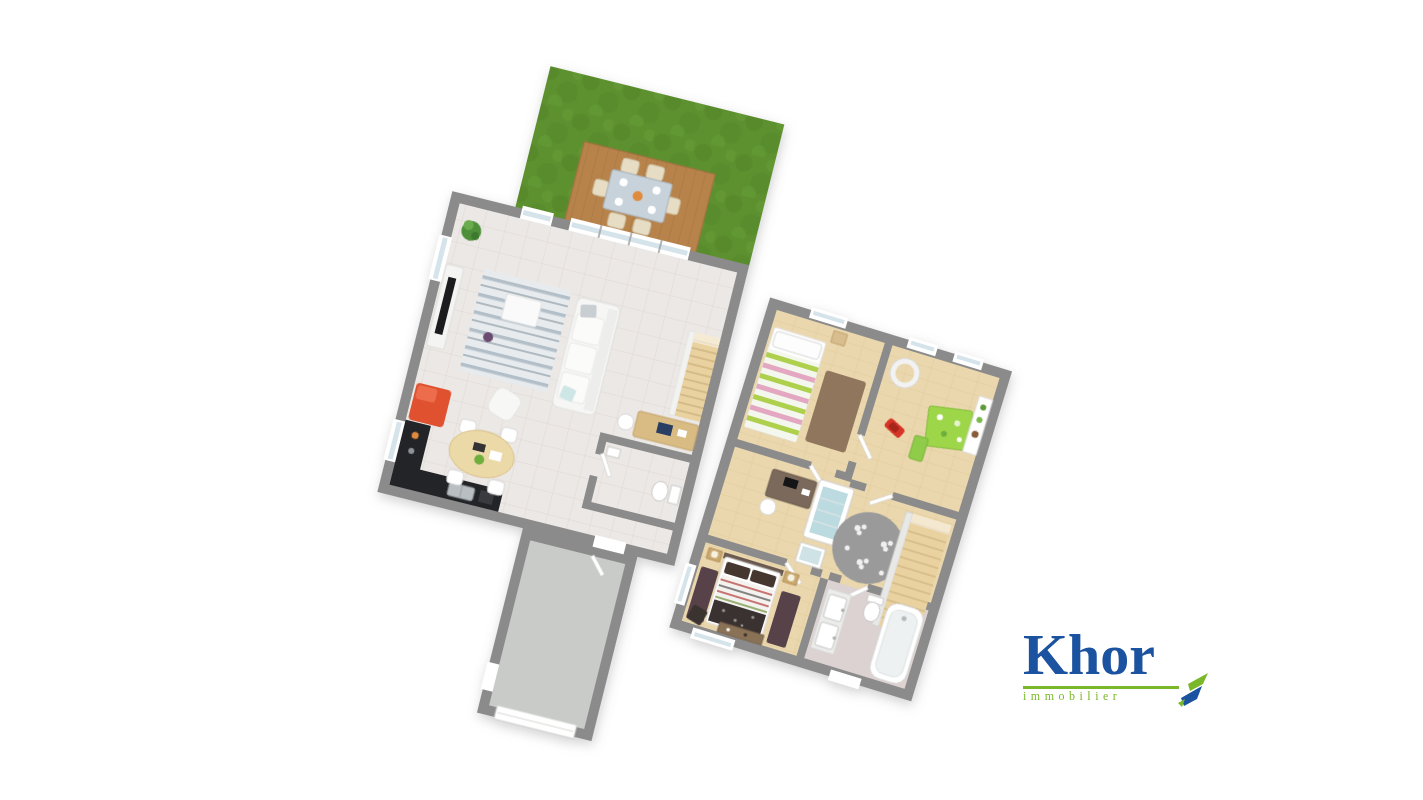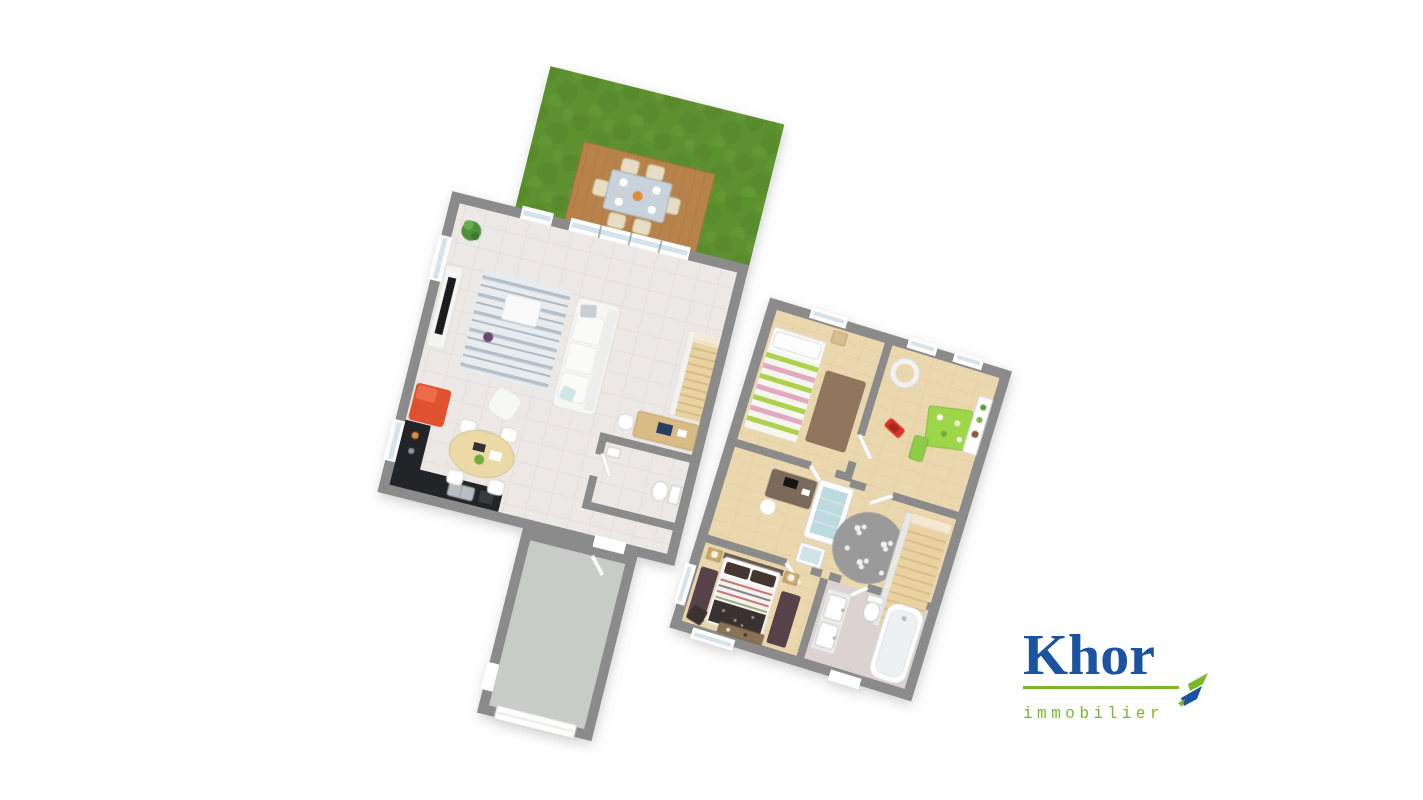--- a/index.html
+++ b/index.html
@@ -24,22 +24,22 @@
   .glass{fill:var(--window-glass);}
   .sofaf{fill:var(--sofa);stroke:#e2e2e0;}
   .chairf{fill:#ffffff;stroke:#d8d8d8;}
   .leaf{fill:#ffffff;stroke:#cccccc;stroke-width:.6;}
   .guard{fill:#e8e8e6;stroke:#cfcfcd;stroke-width:.8;}
   
   #logo{position:absolute;left:1023px;top:626px;width:200px;height:95px;}
   #brand{font-family:"Liberation Serif",serif;font-weight:bold;font-size:58px;line-height:1;
          color:var(--logo-blue);letter-spacing:0px;}
   #brandline{width:156px;height:3px;background:var(--logo-green);margin-top:2px;}
-  #tagline{font-family:Liberation Mono, monospace;font-size:16px;color:var(--logo-green);
-           letter-spacing:4.5px;margin-top:16px;}
+  #tagline{font-family:Liberation Serif, serif;font-size:12px;color:var(--logo-green);
+           letter-spacing:4.5px;margin-top:0;}
   #brandicon{position:absolute;left:153px;top:44px;}
 </style>
 </head>
 <body>
 
 <div id="stage">
 
   <div class="plan" style="left:376px;top:75px;width:380px;height:660px;transform:rotate(14deg);">
     <svg width="380" height="660" viewBox="0 0 380 660">
       <defs>

